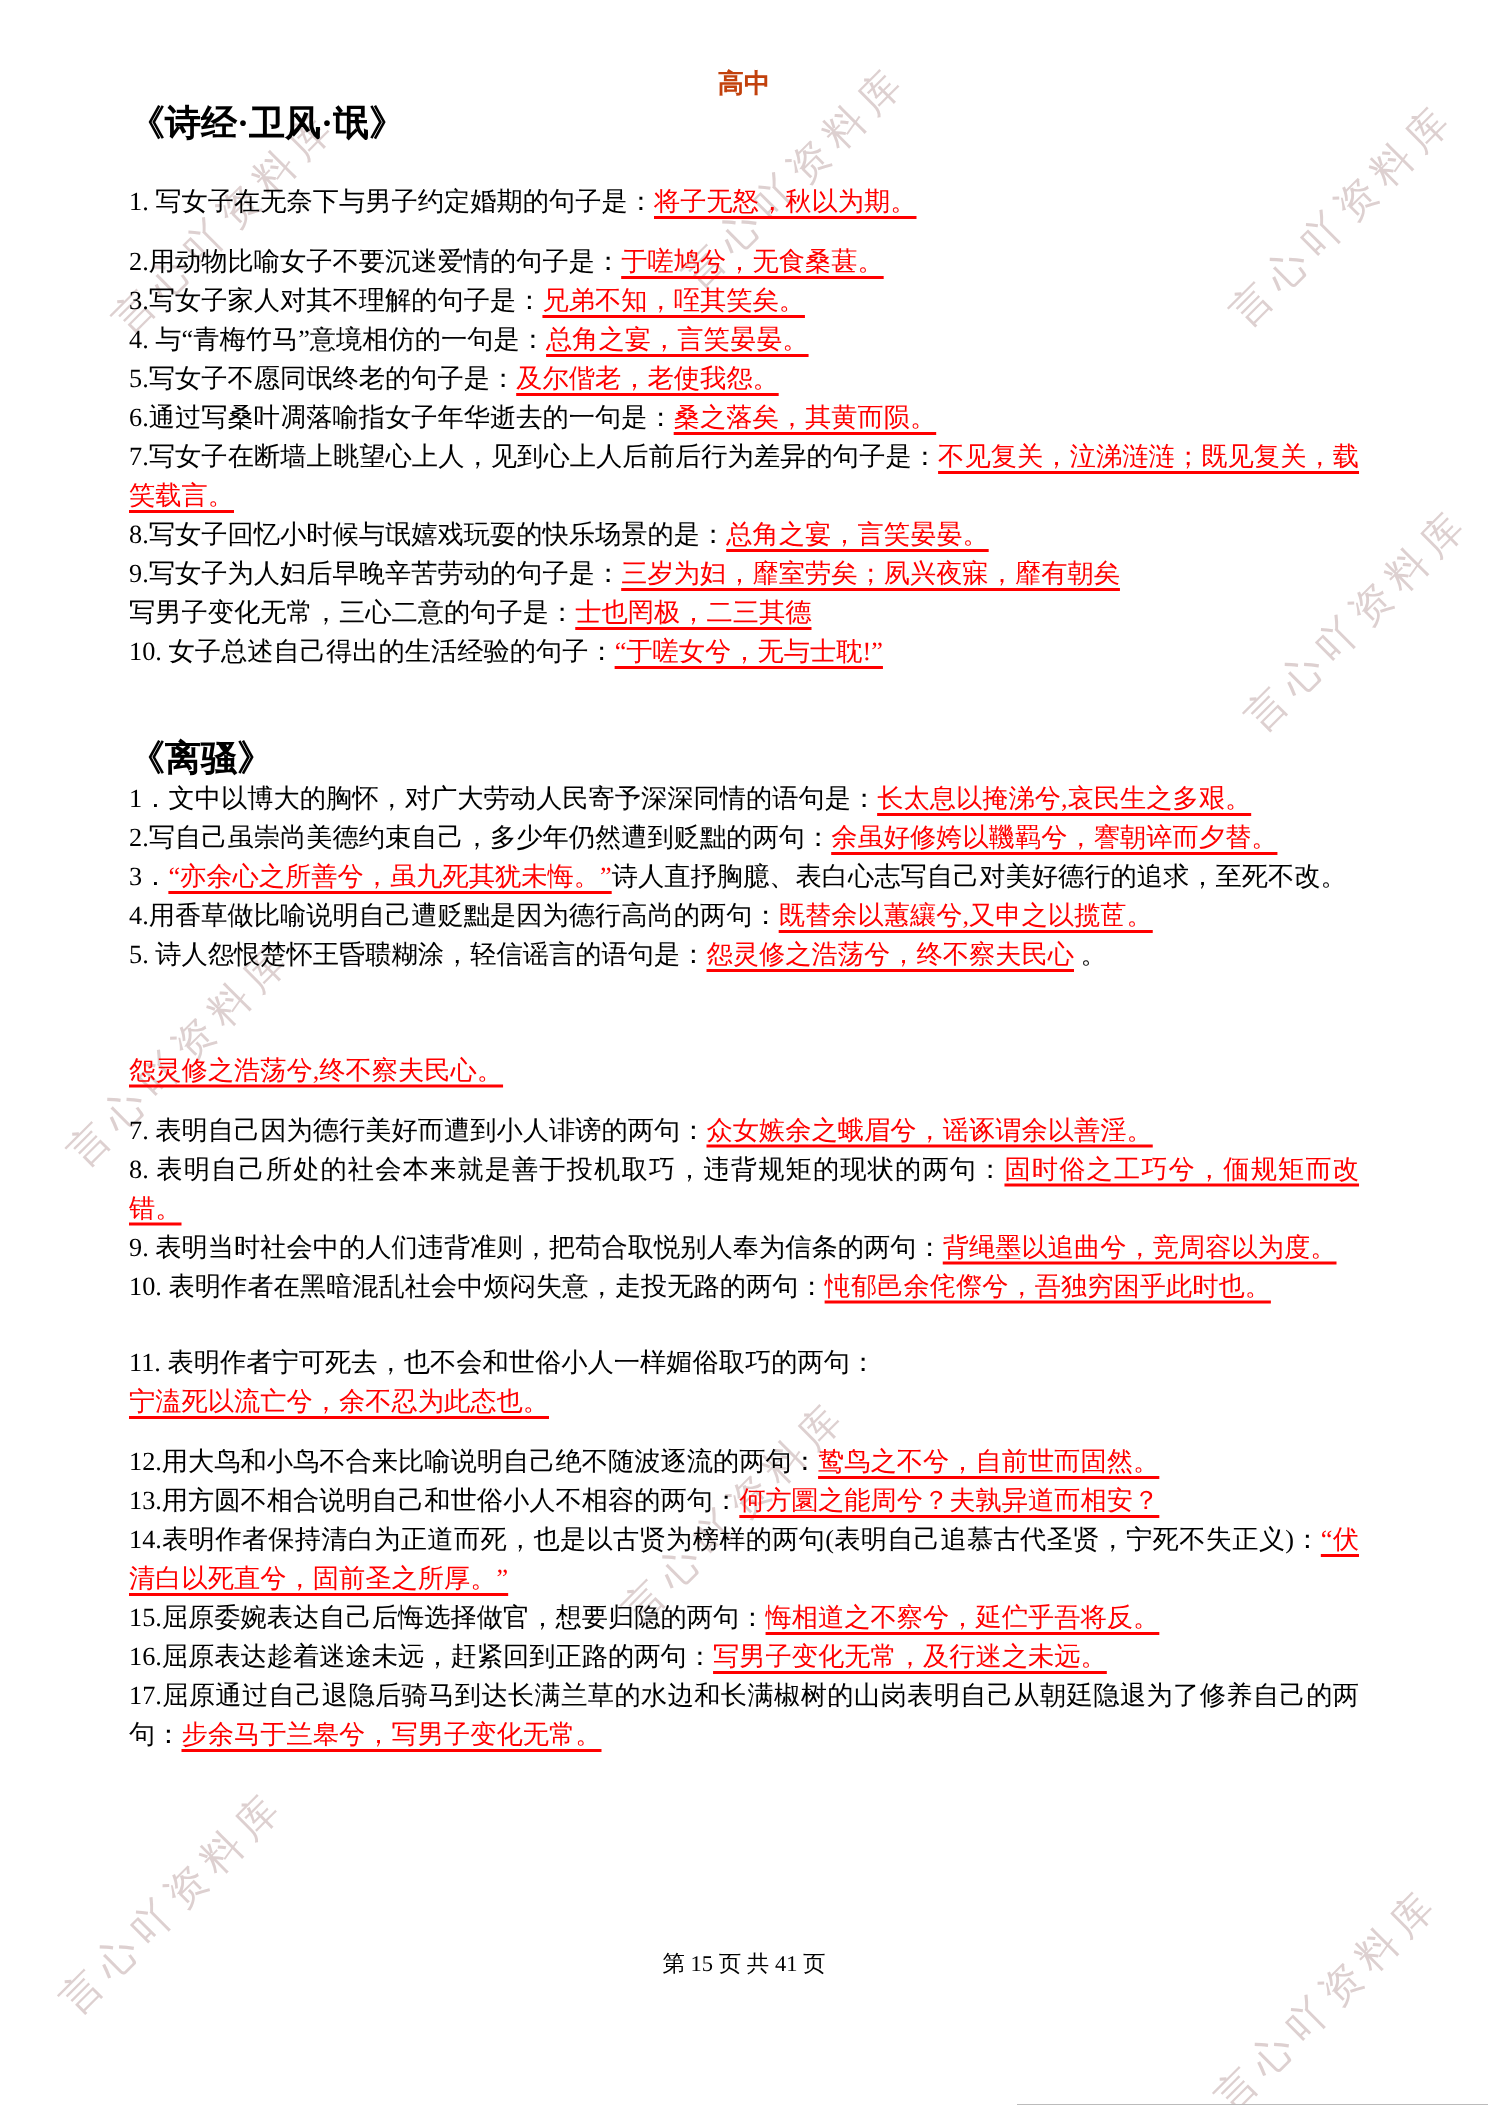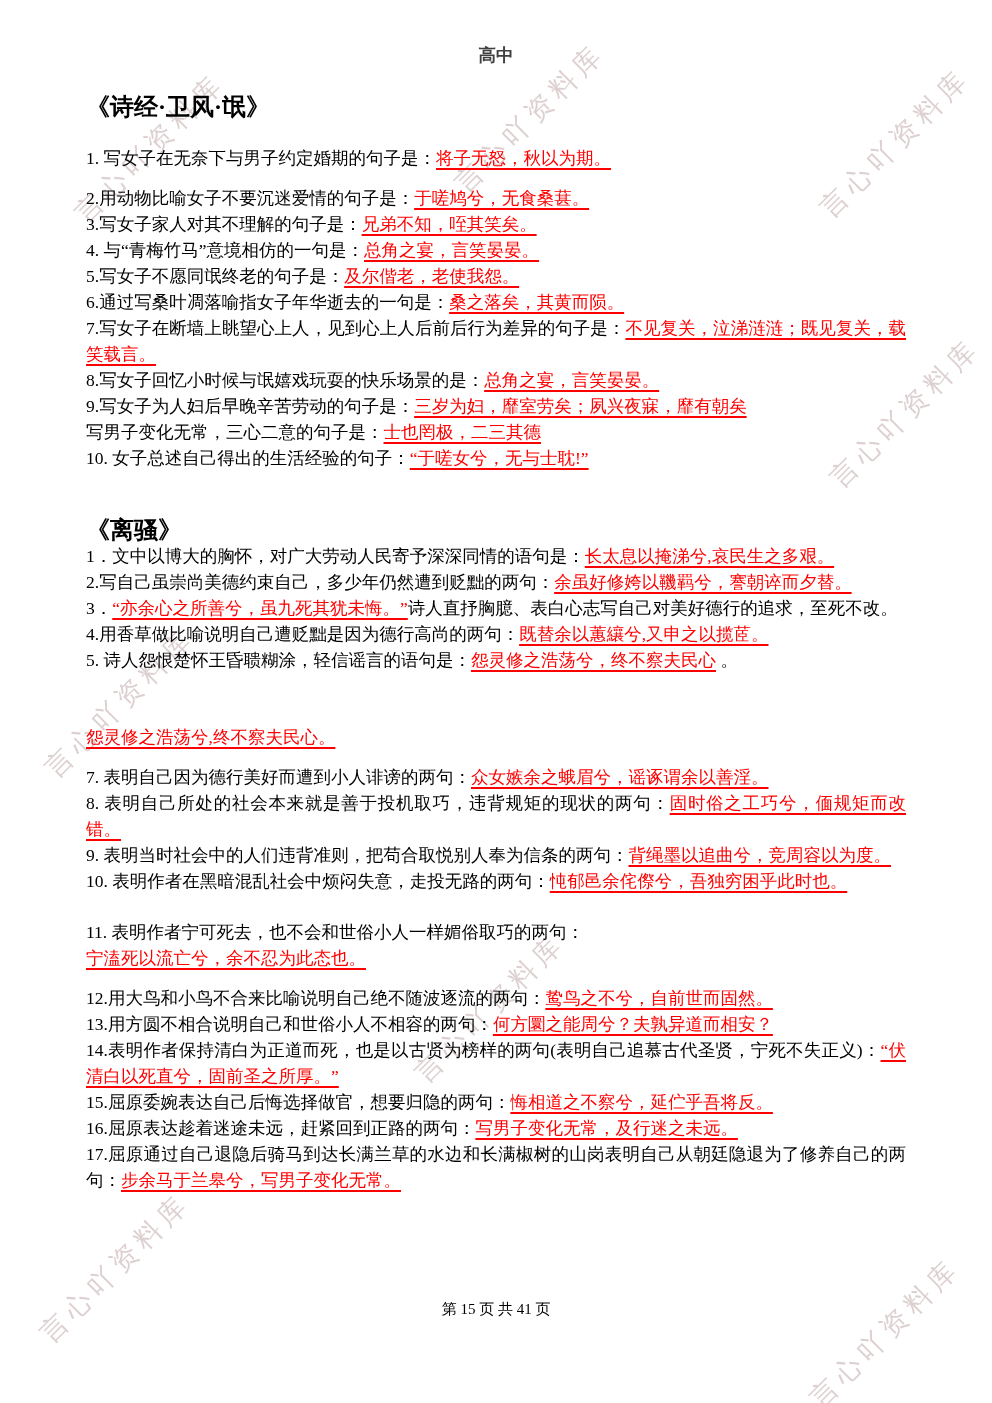--- a/index.html
+++ b/index.html
@@ -15,23 +15,23 @@
   }
   .content {
     position: relative;
     z-index: 1;
     padding: 44px 86px 0 86px;
   }
   .doc-title {
     text-align: center;
     font-weight: bold;
     font-size: 17.5px;
-    color: #404040;
+    color: #c2410c;
     line-height: 22px;
-    margin-bottom: 28px;
+    margin-bottom: 4px;
   }
   .section-heading {
     font-weight: bold;
     font-size: 24px;
     line-height: 26px;
     margin: 0;
   }
   .section-heading.gap-before { margin-top: 46px; }
   p.item {
     margin: 0;

